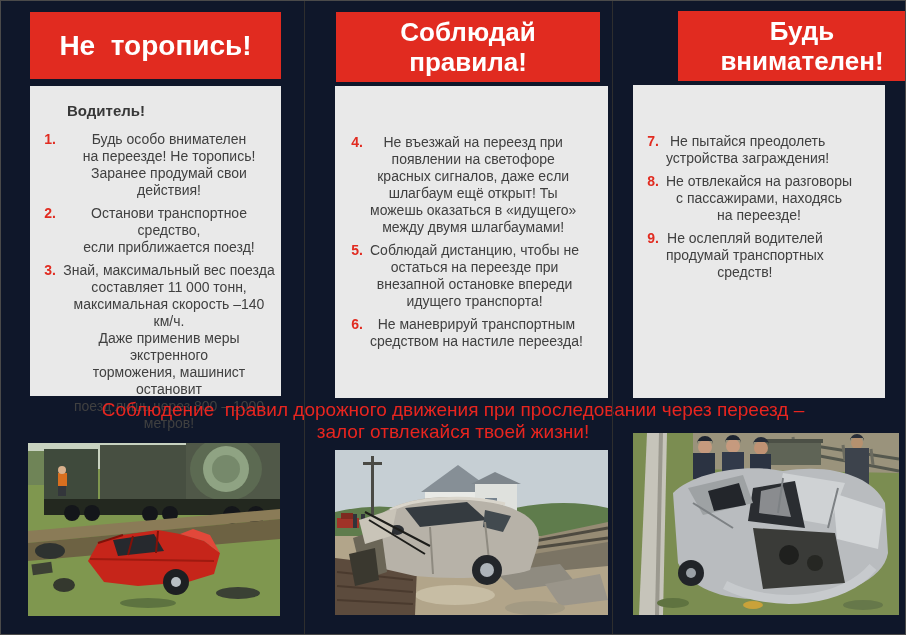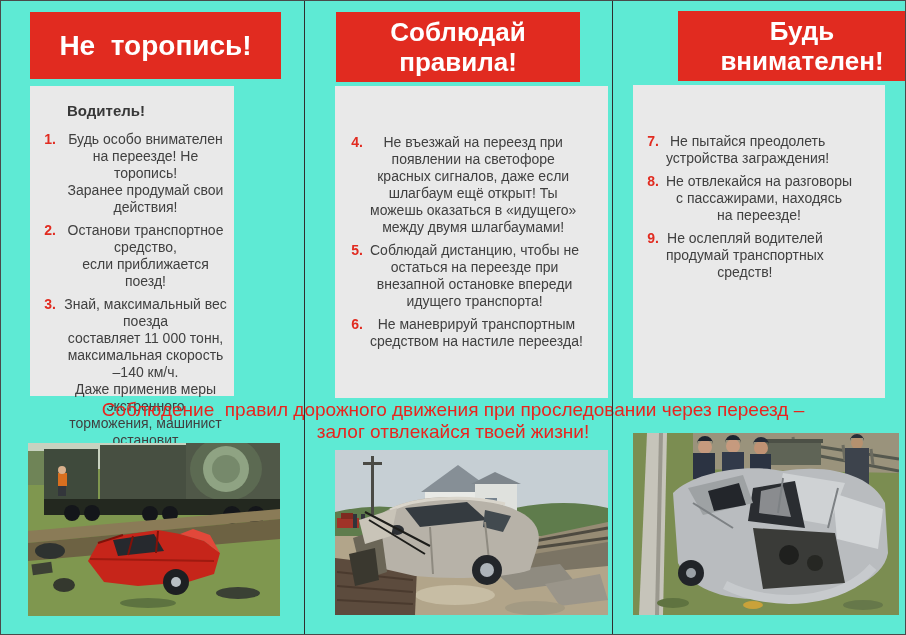--- a/index.html
+++ b/index.html
@@ -1,34 +1,34 @@
 <!DOCTYPE html>
 <html lang="ru"><head>
 <meta charset="utf-8">
 <style>
   html,body{margin:0;padding:0;background:#ffffff;}
   .page{
     position:relative;width:906px;height:635px;box-sizing:border-box;
-    border:1px solid #4a4a4a;background:#5eead4;overflow:hidden;
+    border:1px solid #4a4a4a;background:#0f172a;overflow:hidden;
     font-family:"Liberation Sans","DejaVu Sans",sans-serif;
   }
   .fold{position:absolute;top:0;bottom:0;width:1px;background:#2e2e2e;z-index:10;}
   #fold1{left:303px;} #fold2{left:611px;}
 
   .red-head{
     position:absolute;background:#e12b20;color:#ffffff;font-weight:bold;
     display:flex;align-items:center;justify-content:center;text-align:center;
   }
   .red-head .hl{white-space:pre-line;}
   #head1{left:29px;top:11px;width:251px;height:67px;font-size:28px;}
-  #head2{left:335px;top:11px;width:244px;height:70px;font-size:26px;line-height:30px;}
+  #head2{left:335px;top:11px;width:264px;height:70px;font-size:26px;line-height:30px;}
   #head3{left:633px;top:10px;width:248px;height:70px;font-size:26px;line-height:30px;margin-left:44px;}
 
   .gray-panel{position:absolute;background:#e9e9e9;box-sizing:border-box;}
-  #panel1{left:29px;top:85px;width:204px;height:310px;padding:16px 6px 4px 4px;}
+  #panel1{left:29px;top:85px;width:251px;height:310px;padding:16px 6px 4px 4px;}
   #panel2{left:334px;top:85px;width:273px;height:312px;padding:48px 6px 0 6px;}
   #panel3{left:632px;top:84px;width:252px;height:313px;padding:48px 6px 0 4px;}
 
   .driver{margin:0 0 12px 33px;font-size:15px;font-weight:bold;color:#383838;}
   .items{list-style:none;margin:0;padding:0;}
   .item{display:flex;margin:0 0 6px 0;font-size:14px;line-height:17px;color:#404040;}
   .num{flex:0 0 22px;text-align:right;margin-right:7px;font-weight:bold;color:#e12b20;}
   .txt{white-space:pre-line;text-align:center;}
 
   .slogan{

